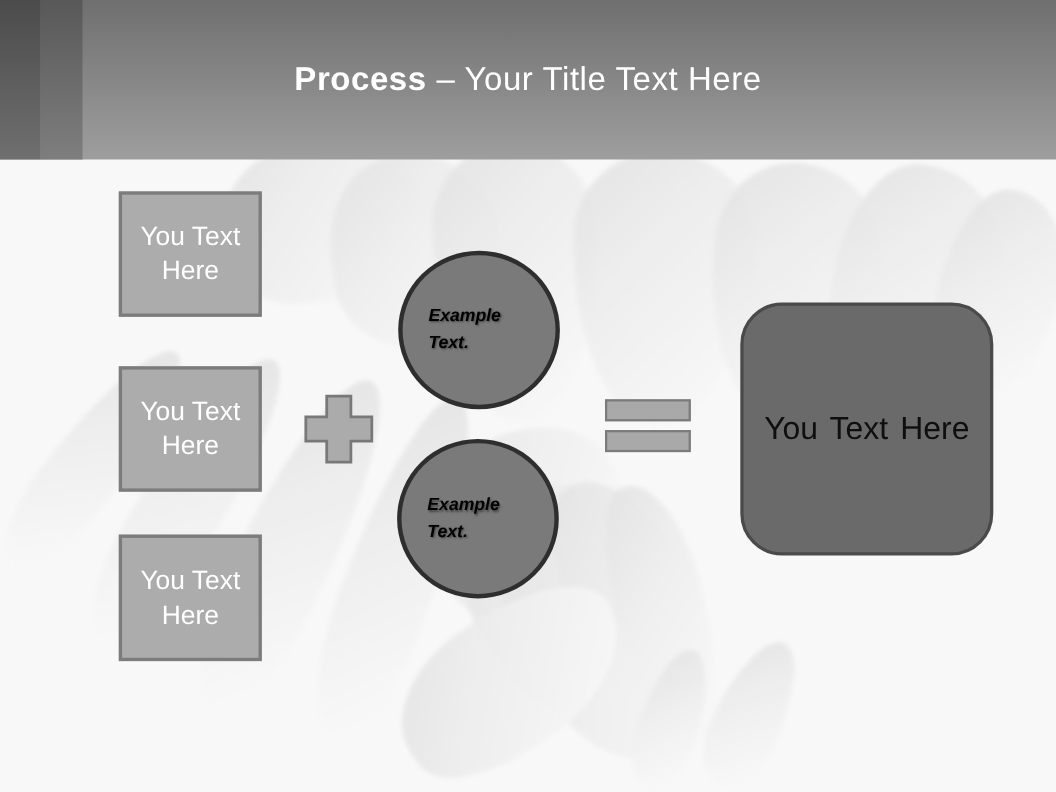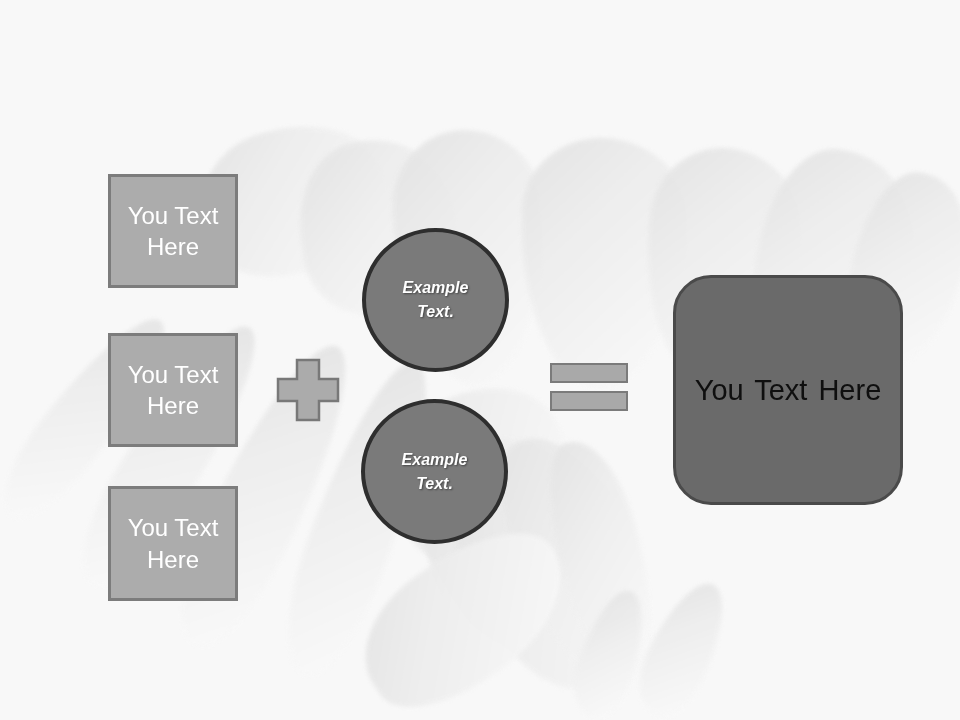--- a/index.html
+++ b/index.html
@@ -66,22 +66,22 @@
   }
   .sq span{ display:block; width:112px; }
   .sq1{ top:174px; } .sq2{ top:333px; } .sq3{ top:486px; height:115px; }
 
   .plus{ position:absolute; left:276px; top:358px; }
 
   .circle{
     position:absolute; width:147px; height:144px; border-radius:50%;
     background:#7a7a7a; border:4px solid #2e2e2e;
     display:flex; align-items:center; justify-content:center;
-    color:#ffffff; font-size:16px; font-weight:700; font-style:italic;
-    line-height:1.5; text-align:center;
+    color:#000000; font-size:16px; font-weight:700; font-style:italic;
+    line-height:1.5; text-align:left;
     text-shadow:1px 1px 2px rgba(0,0,0,.45);
   }
   .circle span{ display:block; width:92px; }
   .c1{ left:362px; top:228px; }
   .c2{ left:361px; top:399px; height:145px; }
 
   .equals{ position:absolute; left:550px; top:363px; width:78px; }
   .equals .bar{
     width:78px; height:20px; background:#a9a9a9; border:2px solid #7b7b7b;
   }
@@ -115,20 +115,28 @@
     <div class="tooth b1"></div>
     <div class="tooth b2"></div>
     <div class="tooth b3"></div>
     <div class="tooth b4"></div>
     <div class="tooth b5"></div>
     <div class="tooth b6"></div>
     <div class="tooth tp1"></div>
     <div class="tooth tp2"></div>
   </div>
 
+  <header class="titlebar">
+    <div class="stripe s1"></div>
+    <div class="stripe s2"></div>
+    <h1 class="title">
+      <span class="title-strong">Process</span>
+      <span class="title-rest">– Your Title Text Here</span>
+    </h1>
+  </header>
 
   <div class="diagram">
 
     <div class="sq sq1">
       <span>You Text Here</span>
     </div>
     <div class="sq sq2">
       <span>You Text Here</span>
     </div>
     <div class="sq sq3">

